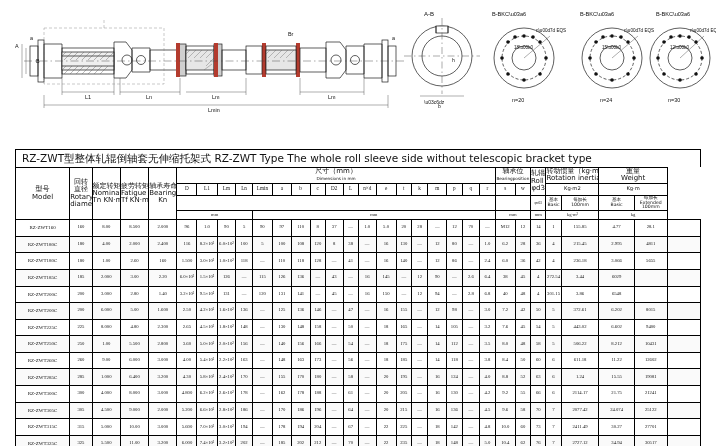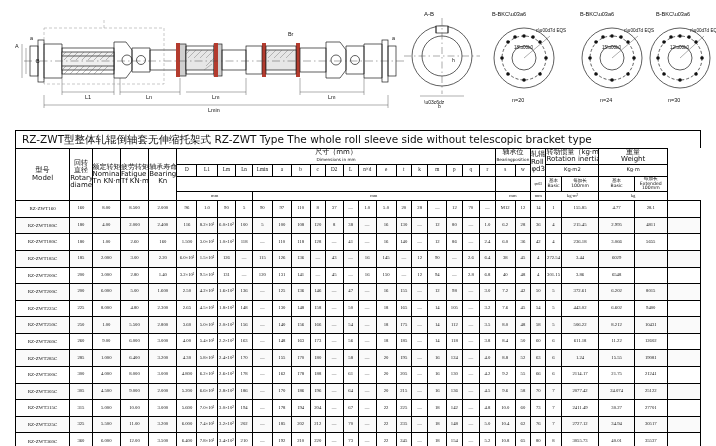--- a/index.html
+++ b/index.html
@@ -48,21 +48,21 @@
   }
   .hdr-top td{font-size:7px;height:13px;}
   .hdr-mid td{font-size:5.2px;height:11px;}
   .hdr-sub td{font-size:4.6px;height:9px;}
   .hdr-unit td{font-size:4.6px;height:8px;color:#222;}
   tbody td{height:15.6px;font-size:4.7px;}
   tbody tr:nth-child(odd){background:#ffffff;}
   tbody tr:nth-child(even){background:#fafafa;}
   td.model{font-size:5px;}
   .small{font-size:4.2px;}
-  .cn{font-family:"DejaVu Sans",sans-serif;}
+  .cn{font-family:"DejaVu Sans",sans-serif;margin-top:19px;}
   .mini{font-size:4px;}
   text{font-family:"Liberation Sans",sans-serif;}
 </style>
 </head>
 <body>
 
 <div class="page">
 
   <div class="drawing">
   <svg width="716" height="130" viewBox="0 0 716 130" xmlns="http://www.w3.org/2000/svg">

